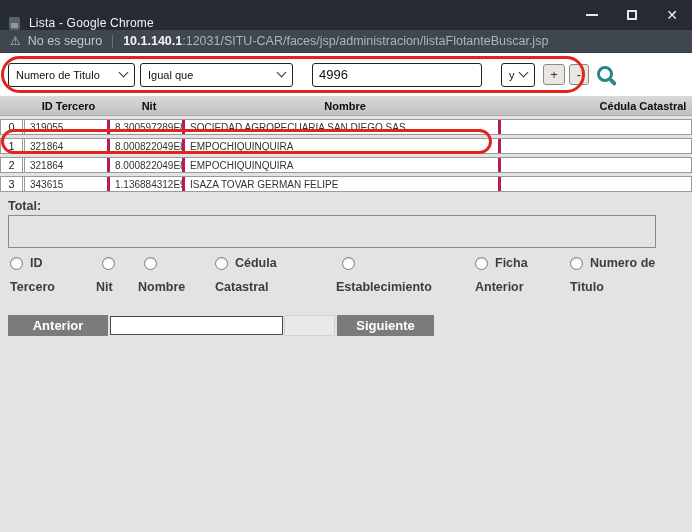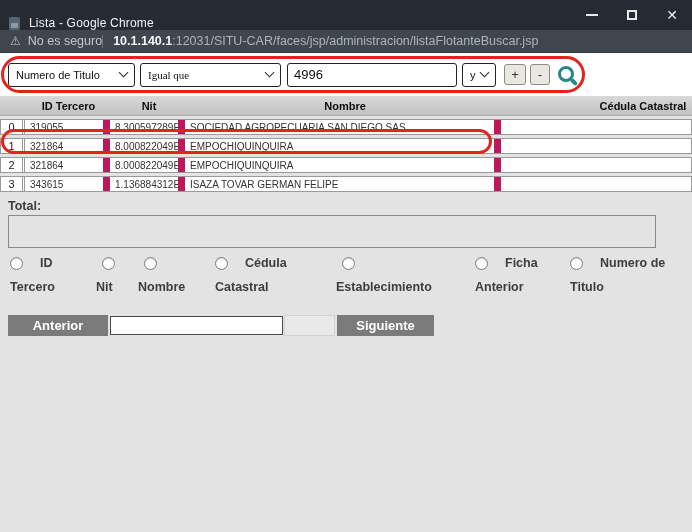--- a/index.html
+++ b/index.html
@@ -30,43 +30,43 @@
   }
   .min-glyph { width:12px; height:0; border-top:2px solid #e8eaec; display:block; }
   .max-glyph { width:10px; height:10px; border:2px solid #e8eaec; display:block; }
   .close-glyph { font-size:14px; line-height:14px; }
   
   .toolbar {
     height:23px; background:#3f464e; display:flex; align-items:center;
     padding:0 10px; font-size:12.5px; color:#c2c7cd; border-bottom:1px solid #333a42;
   }
   .warn { font-size:12px; margin-right:7px; color:#c2c7cd; }
-  .sec-label { margin-right:0; }
+  .sec-label { margin-right:10px; }
   .toolbar-sep { width:1px; height:13px; background:#6a7077; margin-right:10px; }
   .url-host { color:#f4f6f8; font-weight:bold; }
   .url-path { color:#aeb4bb; }
   
   .searchstrip {
     position:relative; height:43px; background:#ffffff;
     display:flex; align-items:center; padding-left:8px;
   }
   .sel {
     height:24px; background:#fff; border:1px solid #222; border-radius:3px;
     display:flex; align-items:center; padding:0 7px; font-size:11px; color:#111;
   }
   .sel .chev {
     width:7px; height:7px; border-right:1.8px solid #333; border-bottom:1.8px solid #333;
     transform:rotate(45deg); margin-left:auto; margin-top:-4px;
   }
   .sel-field { width:127px; margin-right:5px; }
-  .sel-op    { width:141px; margin-right:6px;font-family:Liberation Serif, serif; }
+  .sel-op    { width:153px; margin-right:19px; }
   .txt {
     height:24px; width:170px; border:1px solid #222; border-radius:3px;
     font-family:"Liberation Sans",sans-serif; font-size:13px; padding:0 6px; color:#111;
-    margin-right:5px; outline:none; background:#fff;
+    margin-right:19px; outline:none; background:#fff;
   }
   .sel-logic { width:34px; margin-right:8px; }
   .mini-btn {
     height:21px; border:1px solid #8f8a7b; border-radius:3px; background:#e9e7e2;
     display:flex; align-items:center; justify-content:center;
     font-size:13px; color:#3c3428; margin-right:4px;
   }
   .btn-add { width:22px; } .btn-sub { width:20px; margin-right:8px; }
   .mag {
     width:16px; height:16px; border:3px solid #258787; border-radius:50%;
@@ -87,38 +87,38 @@
   }
   .th { flex:0 0 auto; text-align:center; white-space:nowrap; }
   .th-idx { width:26px; } .th-id { width:85px; } .th-nit { width:76px; }
   .th-nombre { width:316px; } .th-cedula { width:280px; }
   .trow {
     display:flex; height:16px; margin-top:3px; background:#fff;
     border:1px solid #9a9a9a; font-size:10px; color:#333;
   }
   .trow:first-of-type { margin-top:2px; }
   .td { flex:0 0 auto; display:flex; align-items:center; padding-left:5px;
-        border-right:7px solid #be185d; overflow:hidden; white-space:nowrap; }
+        border-right:3px solid #be185d; overflow:hidden; white-space:nowrap; }
   .td-idx { width:24px; justify-content:center; padding-left:0;
             border-right:3px double #9a9a9a; font-size:11px; color:#222; }
   .td-id { width:85px; } .td-nit { width:75px;text-align:right; } .td-nombre { width:316px; }
   .td-cedula { flex:1 1 auto; border-right:none; }
   .annot-row { left:1px; top:33px; width:491px; height:25px; border-radius:13px; }
   
   .total-label { margin:7px 0 2px 8px; font-size:12.5px; font-weight:bold; color:#3d3d3d; }
   .total-box { margin-left:8px; width:648px; height:33px; border:1px solid #8a8a8a; background:#e4e3e3; }
   
   .radios { position:relative; height:50px; margin-top:7px; }
   .ritem { position:absolute; top:0; }
   .rline1 { display:flex; align-items:center; height:16px; }
   .radio {
     width:13px; height:13px; border:1px solid #7d7d7d; border-radius:50%;
     background:#fdfdfd; box-shadow:inset 0 1px 1px rgba(0,0,0,.15); flex:0 0 auto;
   }
-  .rtop { margin-left:17px; }
+  .rtop { margin-left:7px; }
   .rlabel { font-size:12.5px; font-weight:bold; color:#3d3d3d; white-space:nowrap; }
   .rbottom { margin-top:9px; display:block; }
   .r1 { left:10px; }  .r2 { left:96px; }  .r3 { left:138px; } .r4 { left:215px; }
   .r5 { left:336px; } .r6 { left:475px; } .r7 { left:570px; }
   .r2 .radio, .r3 .radio, .r5 .radio { margin-left:6px; }
   
   .pager { display:flex; align-items:center; margin:10px 0 0 8px; }
   .pgbtn {
     width:100px; height:21px; background:#7b7b7b; color:#fff; font-size:13px;
     font-weight:bold; display:flex; align-items:center; justify-content:center;

